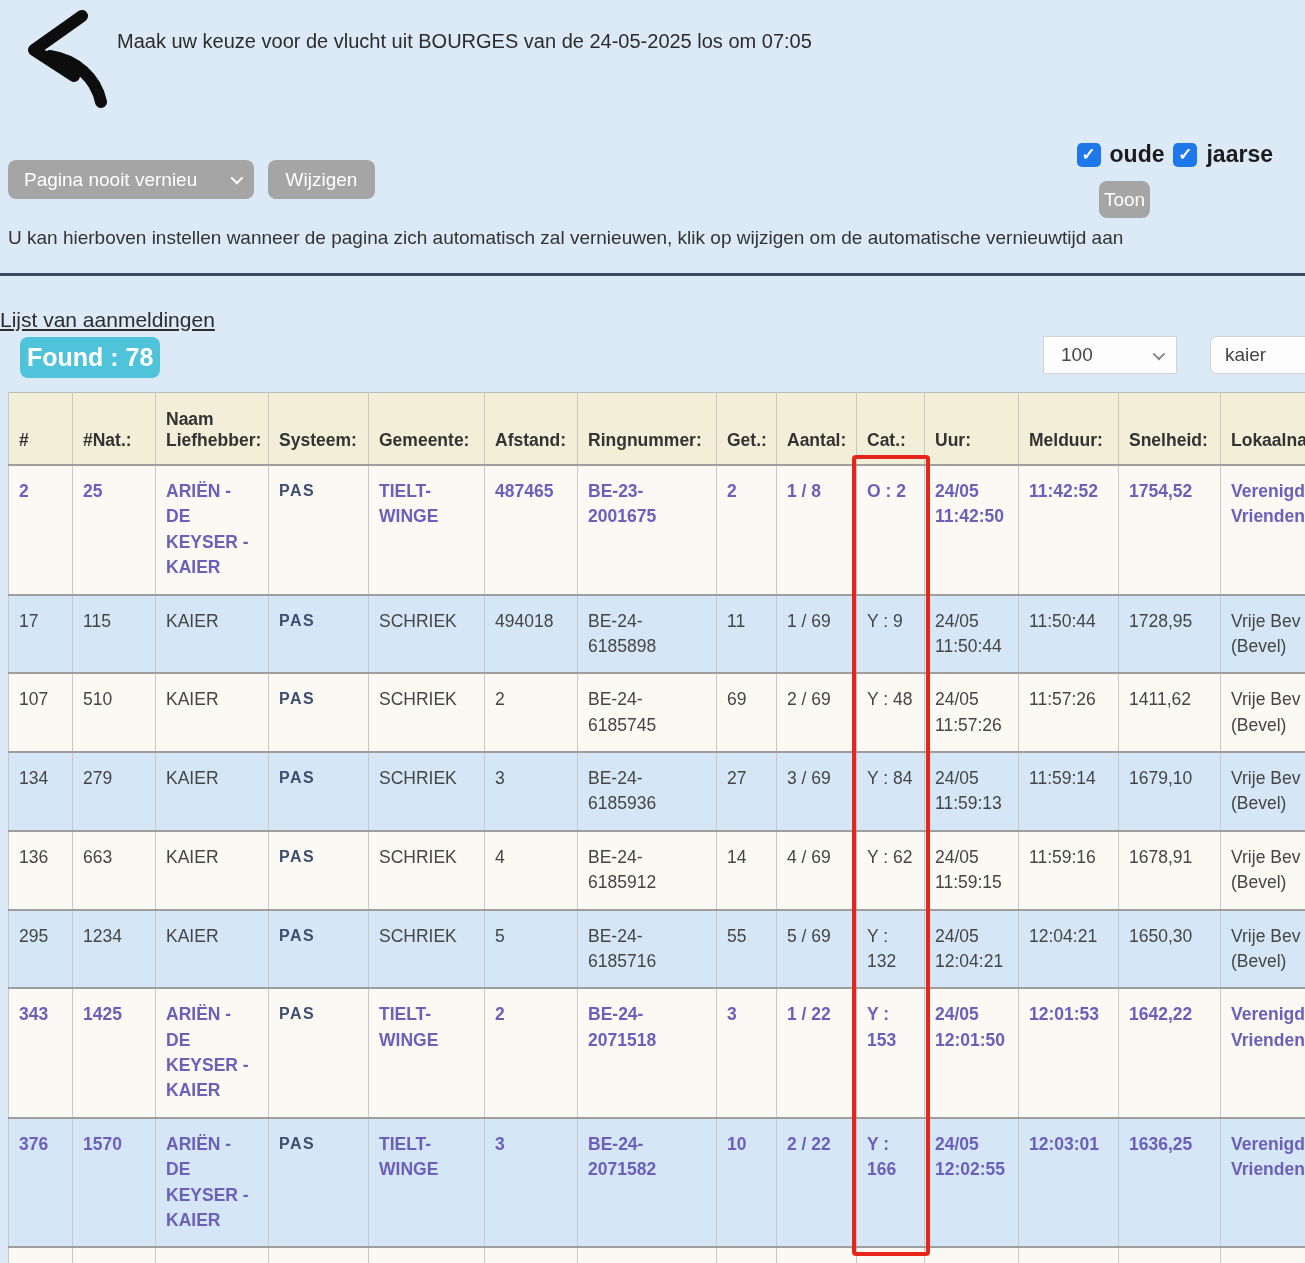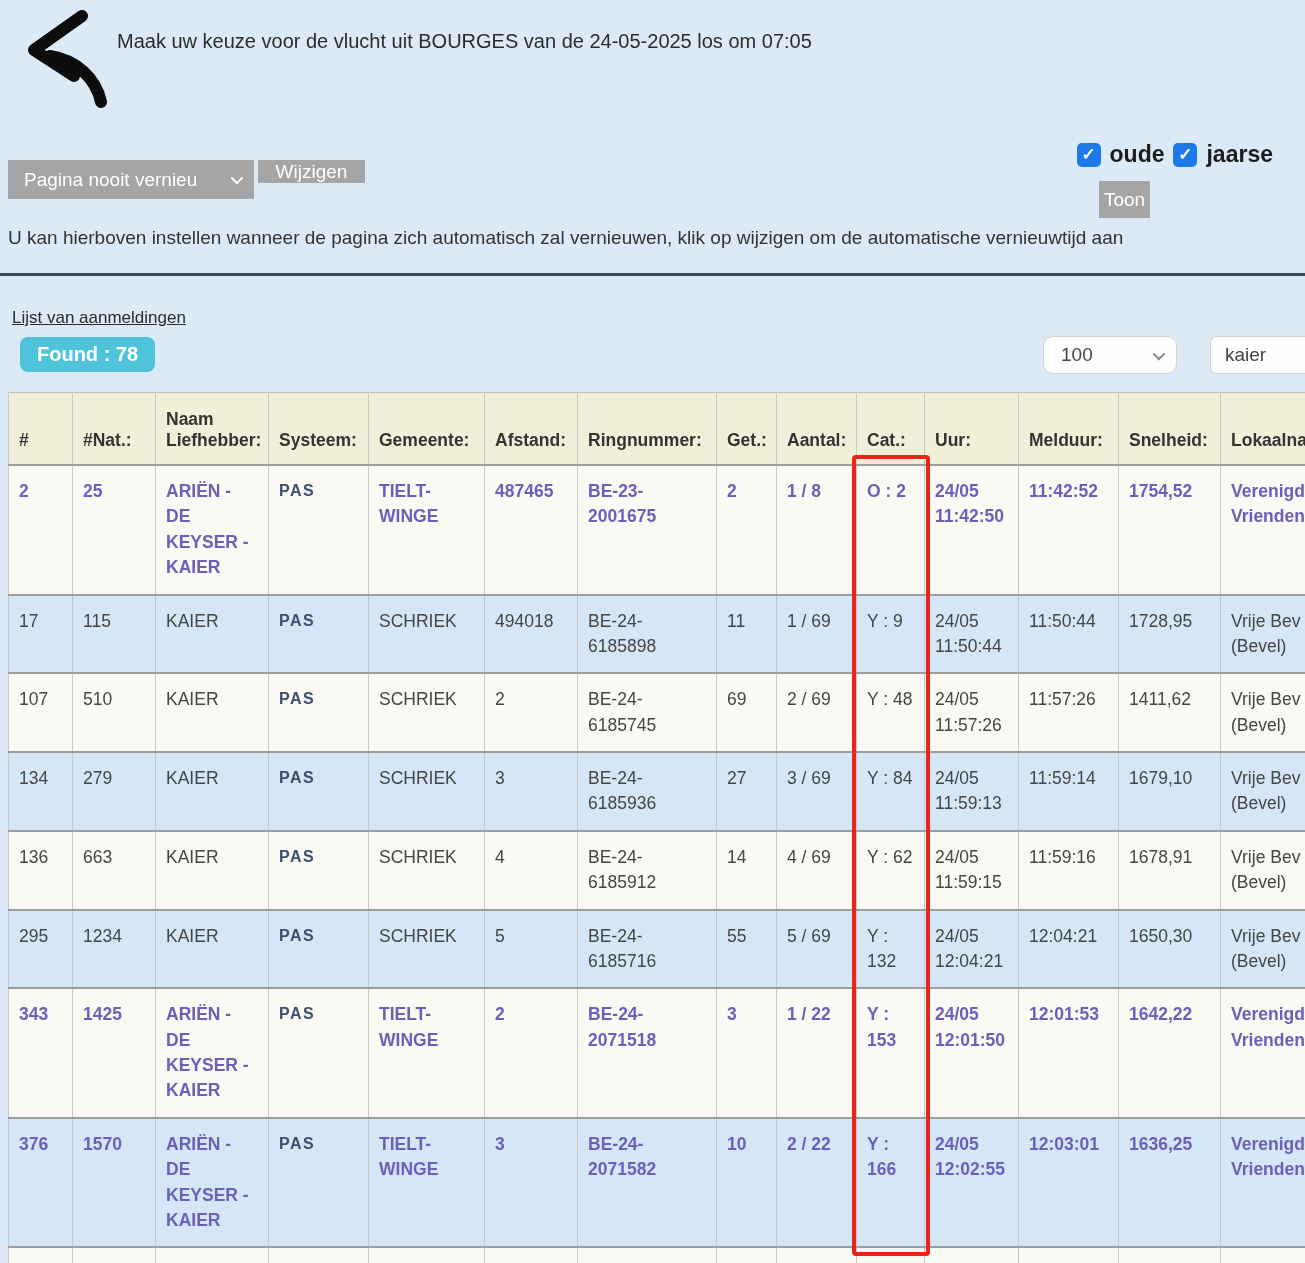--- a/index.html
+++ b/index.html
@@ -10,40 +10,40 @@
   *{box-sizing:border-box;margin:0;padding:0}
   html,body{width:1305px;height:1263px;overflow:hidden}
   body{
     position:relative;background:var(--bg);
     font-family:"Liberation Sans", sans-serif;color:var(--text);
   }
   
   .back-arrow{position:absolute;left:10px;top:4px;width:100px;height:104px;cursor:pointer}
   .page-title{position:absolute;left:117px;top:30px;font-size:20px;font-weight:500;color:#2c2c2c;white-space:nowrap}
   
-  .gray-ctl{background:var(--gray-btn);color:#fff;border:none;border-radius:0;
+  .gray-ctl{background:var(--gray-btn);color:#fff;border:none;border-radius:8px;
     font-family:inherit;font-size:19px;display:flex;align-items:center;justify-content:center;cursor:pointer}
   .refresh-select{position:absolute;left:8px;top:160px;width:246px;height:39px;justify-content:space-between;padding:0 14px 0 16px}
   .chev{width:9px;height:9px;border-right:2px solid currentColor;border-bottom:2px solid currentColor;
     transform:rotate(45deg) translateY(-2px);display:inline-block;flex:0 0 auto}
-  .wijzigen-btn{position:absolute;left:258px;top:160px;width:107px;height:23px}
+  .wijzigen-btn{position:absolute;left:268px;top:160px;width:107px;height:39px}
   .toon-btn{position:absolute;left:1099px;top:181px;width:51px;height:37px}
   .checkbox-row{position:absolute;top:141px;right:32px;display:flex;align-items:center;gap:9px;
     font-size:23px;font-weight:700;color:#1c1c1c}
   .cb{width:24px;height:24px;background:var(--cb-blue);border-radius:5px;display:inline-flex;
     align-items:center;justify-content:center;cursor:pointer}
   .cb .tick{color:#fff;font-size:17px;font-weight:700;line-height:1}
   .refresh-info{position:absolute;left:8px;top:227px;font-size:19px;color:#333;white-space:nowrap}
   .divider{position:absolute;left:0;top:273px;width:1305px;height:3px;background:var(--divider)}
   
-  .list-link{position:absolute;left:12px;top:308px;font-size:17px;color:#2c2c2c;text-decoration:underline;cursor:pointer}
+  .list-link{position:absolute;left:0;top:308px;font-size:21px;color:#2c2c2c;text-decoration:underline;cursor:pointer}
   .found-badge{position:absolute;left:20px;top:337px;background:var(--badge);color:#fff;font-weight:700;
-    font-size:20px;padding:6px 17px;border-radius:8px}
+    font-size:25px;padding:6px 7px;border-radius:8px}
   .pagesize-select{position:absolute;left:1043px;top:336px;width:134px;height:38px;background:#fdfdfd;
-    border:1px solid #d2d2d2;border-radius:10px;display:flex;align-items:center;justify-content:space-between;
+    border:1px solid #d2d2d2;border-radius:1px;display:flex;align-items:center;justify-content:space-between;
     padding:0 14px 0 17px;font-size:19px;color:#454545;cursor:pointer}
   .pagesize-select .chev{color:#8a8a8a}
   .search-input{position:absolute;left:1210px;top:336px;width:170px;height:38px;background:#fdfdfd;
     border:1px solid #d2d2d2;border-radius:7px;padding:0 14px;font-size:19px;color:#454545;
     font-family:inherit;outline:none}
   
   table.grid{position:absolute;left:8px;top:392px;border-collapse:collapse;table-layout:fixed;width:1332px}
   .grid col:nth-child(1){width:64px}.grid col:nth-child(2){width:83px}.grid col:nth-child(3){width:113px}
   .grid col:nth-child(4){width:100px}.grid col:nth-child(5){width:116px}.grid col:nth-child(6){width:93px}
   .grid col:nth-child(7){width:139px}.grid col:nth-child(8){width:60px}.grid col:nth-child(9){width:80px}

